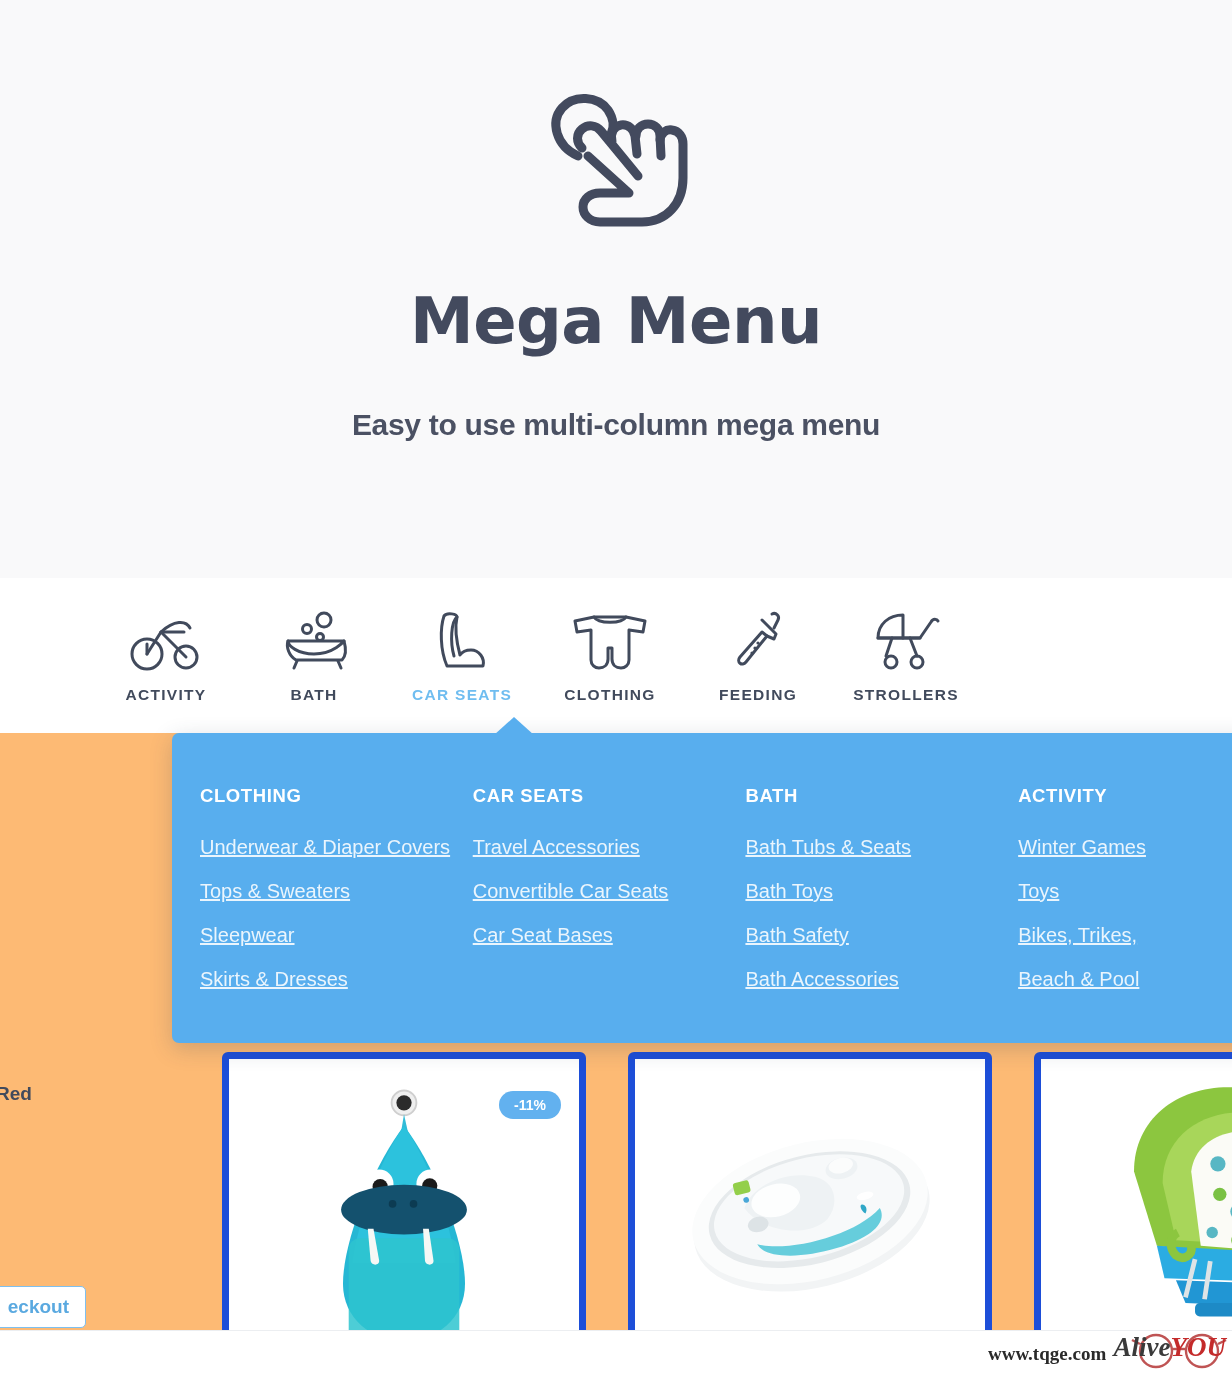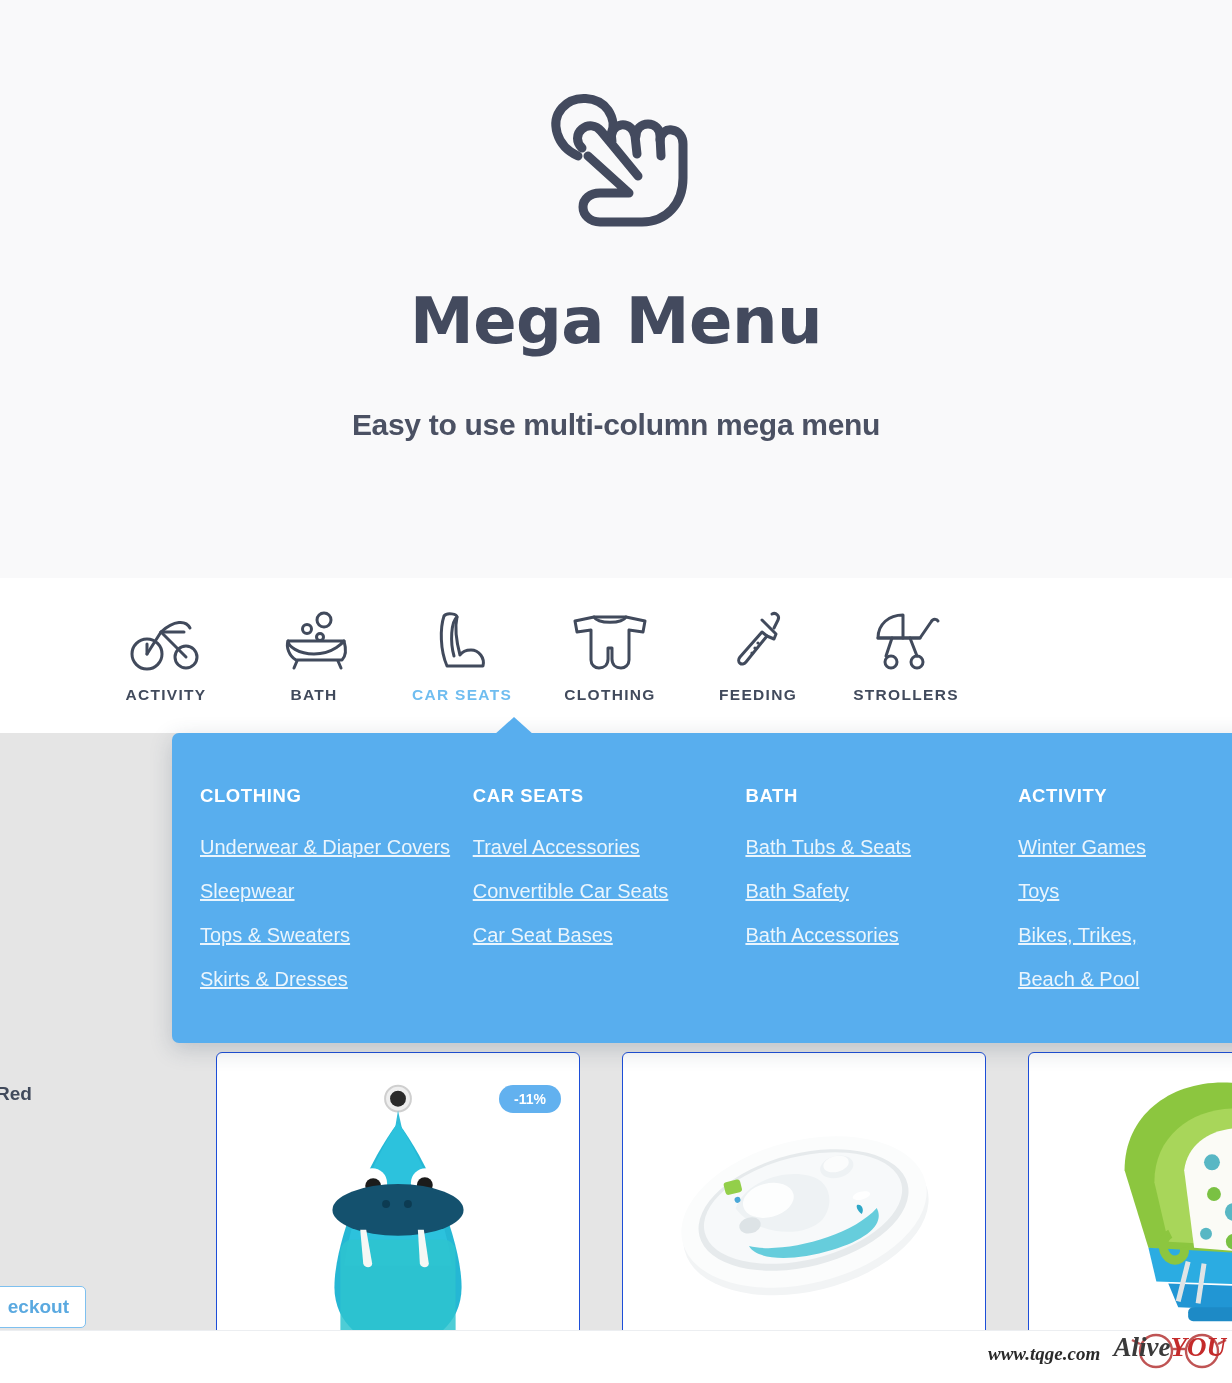--- a/index.html
+++ b/index.html
@@ -2,21 +2,21 @@
 <html><head>
 <meta charset="utf-8">
 <style>
   * { margin:0; padding:0; box-sizing:border-box; }
   html, body {
     width:1232px; height:1383px;
     background:#ffffff;
     font-family:"Liberation Sans", sans-serif;
     overflow:hidden;
   }
-  .page { position:relative; width:1232px; height:1383px; background:#e5e5e5; }
+  .page { position:relative; width:1232px; height:1383px; background:#fdba74; }
 
   
   .hero {
     position:absolute; left:0; top:0; width:1232px; height:578px;
     background:#f9f9fa;
     display:flex; flex-direction:column; align-items:center;
   }
   .hero-icon { margin-top:86px; width:180px; height:150px; }
   .hero-title {
     margin-top:48px;
@@ -63,22 +63,23 @@
     border:1.6px solid #7ec0ef; border-radius:5px; background:#ffffff;
     color:#5aa9e0; font-size:19px; font-weight:700;
     display:flex; align-items:center; justify-content:flex-end;
     padding-right:16px; cursor:pointer;
   }
 
   
   .cards { position:absolute; left:0; top:1052px; width:1232px; height:300px; }
   .card {
     position:absolute; top:0; height:300px;
-    background:#ffffff; border:1px solid #1d4ed8; border-radius:6px;
+    background:#ffffff; border:7px solid #1d4ed8; border-radius:6px;
     overflow:hidden;
+    margin-left:6px;
   }
   .card.c1 { left:216px; width:364px; }
   .card.c2 { left:622px; width:364px; }
   .card.c3 { left:1028px; width:364px; }
   .badge {
     position:absolute; right:18px; top:32px;
     background:#62b1ef; color:#ffffff;
     font-size:14px; font-weight:700;
     padding:6px 15px; border-radius:14px;
     z-index:4;
@@ -123,21 +124,21 @@
   }
   .wm-cn {
     position:absolute; left:4px; top:8px;
     font-size:31px; font-weight:700; color:#3a3a3a;
     letter-spacing:1px;
     font-family:"DejaVu Sans", sans-serif;
     text-shadow:1px 1px 0 rgba(255,255,255,.55);
   }
   .wm-url {
     position:absolute; left:8px; top:46px;
-    font-size:19px; font-style:italic; font-weight:700; color:#2a2a2a;
+    font-size:19px; font-weight:700; color:#2a2a2a;
     font-family:"Liberation Serif", serif;
   }
   .wm-brand {
     position:absolute; right:6px; bottom:12px;
     font-size:27px; font-weight:700; font-style:italic;
     color:#3a3a3a; font-family:"Liberation Serif", serif;
   }
   .wm-brand .you { color:#c42b2b; }
   .wm-glasses {
     position:absolute; right:4px; bottom:6px;
@@ -350,35 +351,36 @@
     </div>
 
   </div>
 
   <div class="mega-arrow"></div>
   <div class="mega">
 
     <div class="mega-col">
       <div class="mega-head">CLOTHING</div>
       <a class="mega-link wrap">Underwear &amp; Diaper Covers</a>
+      <a class="mega-link">Tops &amp; Sweaters</a>
       <a class="mega-link">Sleepwear</a>
-      <a class="mega-link">Tops &amp; Sweaters</a>
       <a class="mega-link">Skirts &amp; Dresses</a>
     </div>
 
     <div class="mega-col">
       <div class="mega-head">CAR SEATS</div>
       <a class="mega-link">Travel Accessories</a>
       <a class="mega-link">Convertible Car Seats</a>
       <a class="mega-link">Car Seat Bases</a>
     </div>
 
     <div class="mega-col">
       <div class="mega-head">BATH</div>
       <a class="mega-link">Bath Tubs &amp; Seats</a>
+      <a class="mega-link">Bath Toys</a>
       <a class="mega-link">Bath Safety</a>
       <a class="mega-link">Bath Accessories</a>
     </div>
 
     <div class="mega-col">
       <div class="mega-head">ACTIVITY</div>
       <a class="mega-link">Winter Games</a>
       <a class="mega-link">Toys</a>
       <a class="mega-link">Bikes, Trikes,</a>
       <a class="mega-link">Beach &amp; Pool</a>

